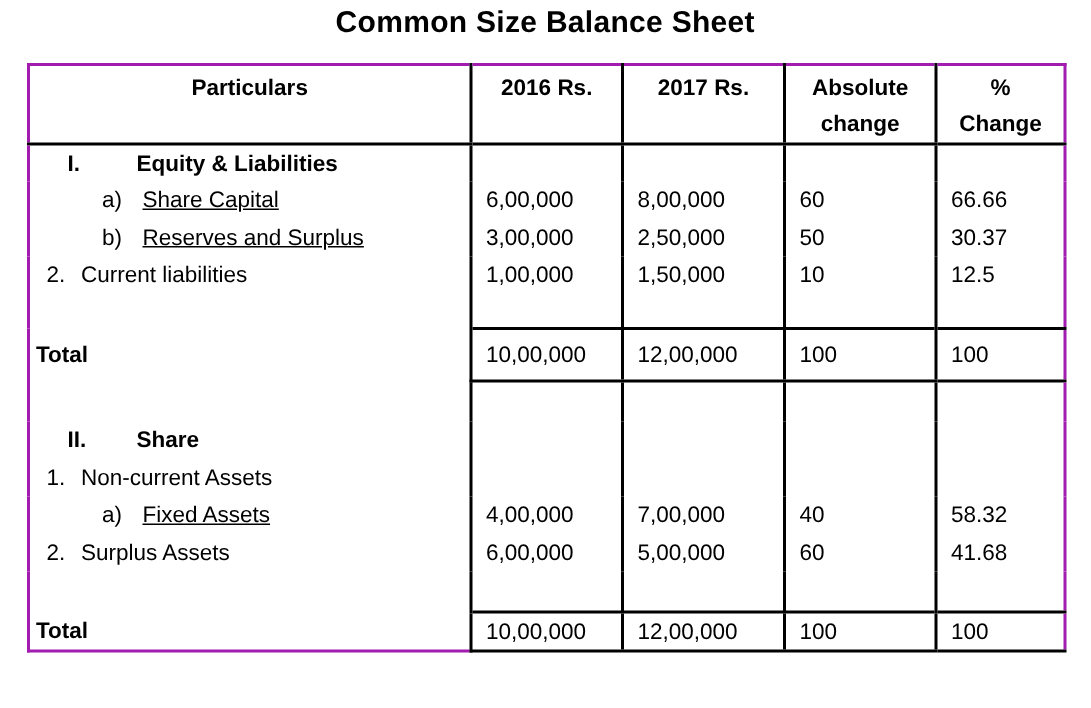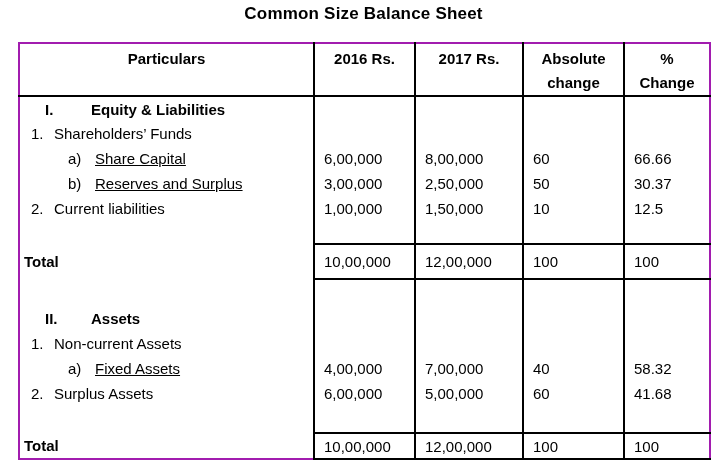--- a/index.html
+++ b/index.html
@@ -1,19 +1,19 @@
 <!DOCTYPE html>
 <html><head>
 <meta charset="utf-8">
 <style>
   html,body{margin:0;padding:0;background:#fff;}
   #page{position:relative;width:727px;height:472px;background:#ffffff;overflow:hidden;
         font-family:"Liberation Sans","DejaVu Sans",sans-serif;color:#000;}
   #title{position:absolute;top:4px;left:0;right:0;text-align:center;
-         font-size:17px;font-weight:bold;letter-spacing:0.2px;}
+         font-size:20px;font-weight:bold;letter-spacing:0.2px;}
   table{position:absolute;left:18px;top:42px;width:691px;
         border-collapse:collapse;table-layout:fixed;
         border:2px solid #a21caf;font-size:15px;}
   td,th{padding:0;margin:0;overflow:hidden;}
   td + td, th + th{border-left:2px solid #000;}
   thead th{border-bottom:2px solid #000;font-weight:bold;text-align:center;
            vertical-align:top;padding-top:3px;line-height:24px;white-space:pre-line;}
   tr.hh{height:52px;}
   tr.h25{height:25px;}
   tr.h23{height:23px;}
@@ -66,27 +66,20 @@
     <tbody>
 
       <tr class="h25 section">
         <td class="p"><span class="mk">I.</span><span>Equity &amp; Liabilities</span></td>
         <td class="n"></td>
         <td class="n"></td>
         <td class="n"></td>
         <td class="n"></td>
       </tr>
 
-      <tr class="h25 item1">
-        <td class="p"><span class="mk">1.</span><span>Shareholders’ Funds</span></td>
-        <td class="n"></td>
-        <td class="n"></td>
-        <td class="n"></td>
-        <td class="n"></td>
-      </tr>
 
       <tr class="h25 item2">
         <td class="p"><span class="mk">a)</span><span>Share Capital</span></td>
         <td class="n">6,00,000</td>
         <td class="n">8,00,000</td>
         <td class="n">60</td>
         <td class="n">66.66</td>
       </tr>
 
       <tr class="h25 item2">
@@ -123,21 +116,21 @@
 
       <tr class="h27">
         <td class="p"></td>
         <td class="n"></td>
         <td class="n"></td>
         <td class="n"></td>
         <td class="n"></td>
       </tr>
 
       <tr class="h25 section">
-        <td class="p"><span class="mk">II.</span><span>Assets</span></td>
+        <td class="p"><span class="mk">II.</span><span>Share</span></td>
         <td class="n"></td>
         <td class="n"></td>
         <td class="n"></td>
         <td class="n"></td>
       </tr>
 
       <tr class="h25 item1">
         <td class="p"><span class="mk">1.</span><span>Non-current Assets</span></td>
         <td class="n"></td>
         <td class="n"></td>

